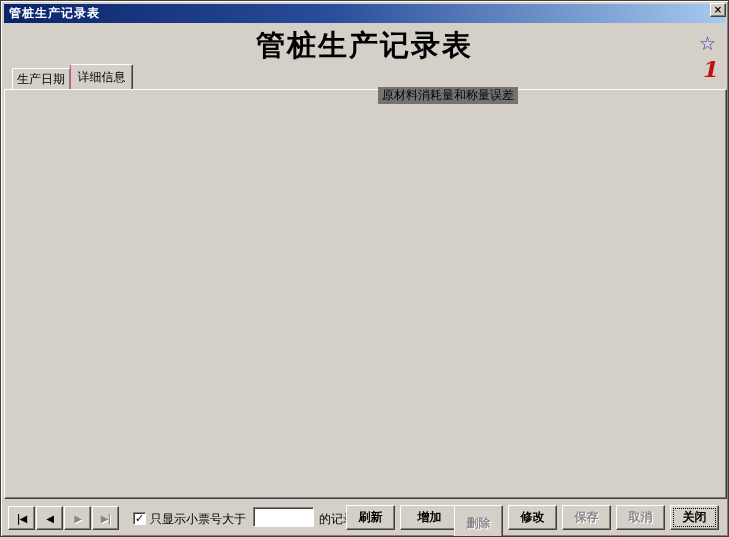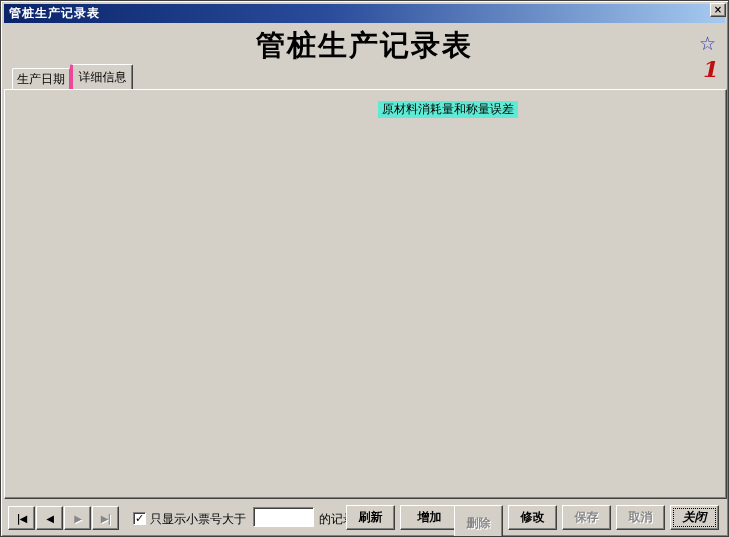--- a/index.html
+++ b/index.html
@@ -28,37 +28,37 @@
   .main-title { position:absolute; top:25px; left:0; width:100%; text-align:center;
     font-size:29px; font-weight:bold; letter-spacing:2px; }
   .star-icon { position:absolute; left:698px; top:31px; font-size:19px; color:#2a35b0; }
   .red-num { position:absolute; left:702px; top:54px; font-size:23px; font-weight:bold; font-style:italic;
     color:#c01010; font-family:"DejaVu Serif","Liberation Serif",serif; }
   
   .tab { position:absolute; text-align:center; background:#d4d0c8; border-radius:2px 2px 0 0; }
   .tab-inactive { left:11px; top:67px; width:58px; height:21px; line-height:21px; z-index:1;
     border-top:1px solid #fff; border-left:1px solid #fff; border-right:1px solid #808080; }
   .tab-active { left:69px; top:63px; width:63px; height:25px; line-height:24px; z-index:3;
-    border-top:1px solid #fff; border-left:3px solid #ec4899; border-right:1px solid #404040;
+    border-top:1px solid #fff; border-left:1px solid #ec4899; border-right:1px solid #404040;
     box-shadow: inset -1px 0 0 #808080; }
   .tab-panel { position:absolute; left:3px; top:88px; width:723px; height:410px; background:#d4d0c8; z-index:2;
     border-top:1px solid #fff; border-left:1px solid #fff; border-right:1px solid #404040; border-bottom:1px solid #404040;
     box-shadow: inset -1px -1px 0 #808080; }
   
   .lbl { position:absolute; height:18px; line-height:18px; white-space:nowrap; }
   .txt { position:absolute; height:19px; background:#fff; font:12px "DejaVu Sans","Liberation Sans",sans-serif;
     padding:0 3px; border-top:1px solid #808080; border-left:1px solid #808080;
     border-bottom:1px solid #fff; border-right:1px solid #fff;
     box-shadow: inset 1px 1px 0 #404040; outline:none; }
   .txt.bold { font-weight:bold; }
   .etched-h { position:absolute; height:0; border-top:1px solid #808080; border-bottom:1px solid #fff; }
   
   .groupbox { position:absolute; left:368px; top:107px; width:342px; height:377px;
     border:1px solid #808080; box-shadow: inset 1px 1px 0 #fff, 1px 1px 0 #fff; }
-  .group-label { position:absolute; left:377px; top:100px; background:#5eead4; padding:0 4px; z-index:2; }
+  .group-label { position:absolute; left:377px; top:86px; background:#737373; padding:0 4px; z-index:2; }
   .watermark { position:absolute; left:392px; top:117px; width:296px; text-align:center;
     font-size:23px; font-weight:bold; letter-spacing:3px; color:#a9a59d; }
   .grid { position:absolute; left:374px; top:150px; width:328px; height:298px; background:#fff;
     border:1px solid #808080; overflow:hidden; }
   .grid-row { display:flex; height:17px; }
   .grid-head { display:flex; height:18px; }
   .ghc { background:#d4d0c8; text-align:center; line-height:17px; overflow:hidden; white-space:nowrap;
     border-top:1px solid #fff; border-left:1px solid #fff; border-right:1px solid #404040; border-bottom:1px solid #404040; }
   .grid-sel { width:13px; background:#d4d0c8; flex:none; text-align:center; font-size:8px; line-height:17px;
     border-top:1px solid #fff; border-left:1px solid #fff; border-right:1px solid #404040; border-bottom:1px solid #404040; }
@@ -74,21 +74,21 @@
   .sb-up{top:0;} .sb-down{bottom:0;}
   .sb-thumb { position:absolute; left:0; top:17px; width:17px; height:127px; background:#d4d0c8;
     border-top:1px solid #fff; border-left:1px solid #fff; border-right:1px solid #404040; border-bottom:1px solid #404040;
     box-shadow: inset -1px -1px 0 #808080; }
   
   .btn { position:absolute; background:#d4d0c8; text-align:center; cursor:default;
     border-top:1px solid #fff; border-left:1px solid #fff; border-right:1px solid #404040; border-bottom:1px solid #404040;
     box-shadow: inset -1px -1px 0 #808080; font-size:12px; font-weight:bold;
     display:flex; align-items:center; justify-content:center; white-space:nowrap; }
   .btn.disabled { color:#888; text-shadow:1px 1px 0 #fff; }
-  .btn.focused { outline:1px dotted #000; outline-offset:-4px;font-style:italic; }
+  .btn.focused { outline:1px dotted #000; outline-offset:-4px; }
   .panel-btn { height:24px; }
   .nav-btn { width:27px; height:24px; top:505px; font-size:10px; font-weight:bold; letter-spacing:-1px; }
   .checkbox { position:absolute; left:132px; top:511px; width:13px; height:13px; background:#fff;
     border-top:1px solid #808080; border-left:1px solid #808080; border-bottom:1px solid #fff; border-right:1px solid #fff;
     box-shadow: inset 1px 1px 0 #404040; font-size:11px; line-height:11px; text-align:center; font-weight:bold; }
   .bb-lbl { position:absolute; top:511px; height:14px; line-height:14px; white-space:nowrap; }
 </style>
 </head>
 <body>
 

